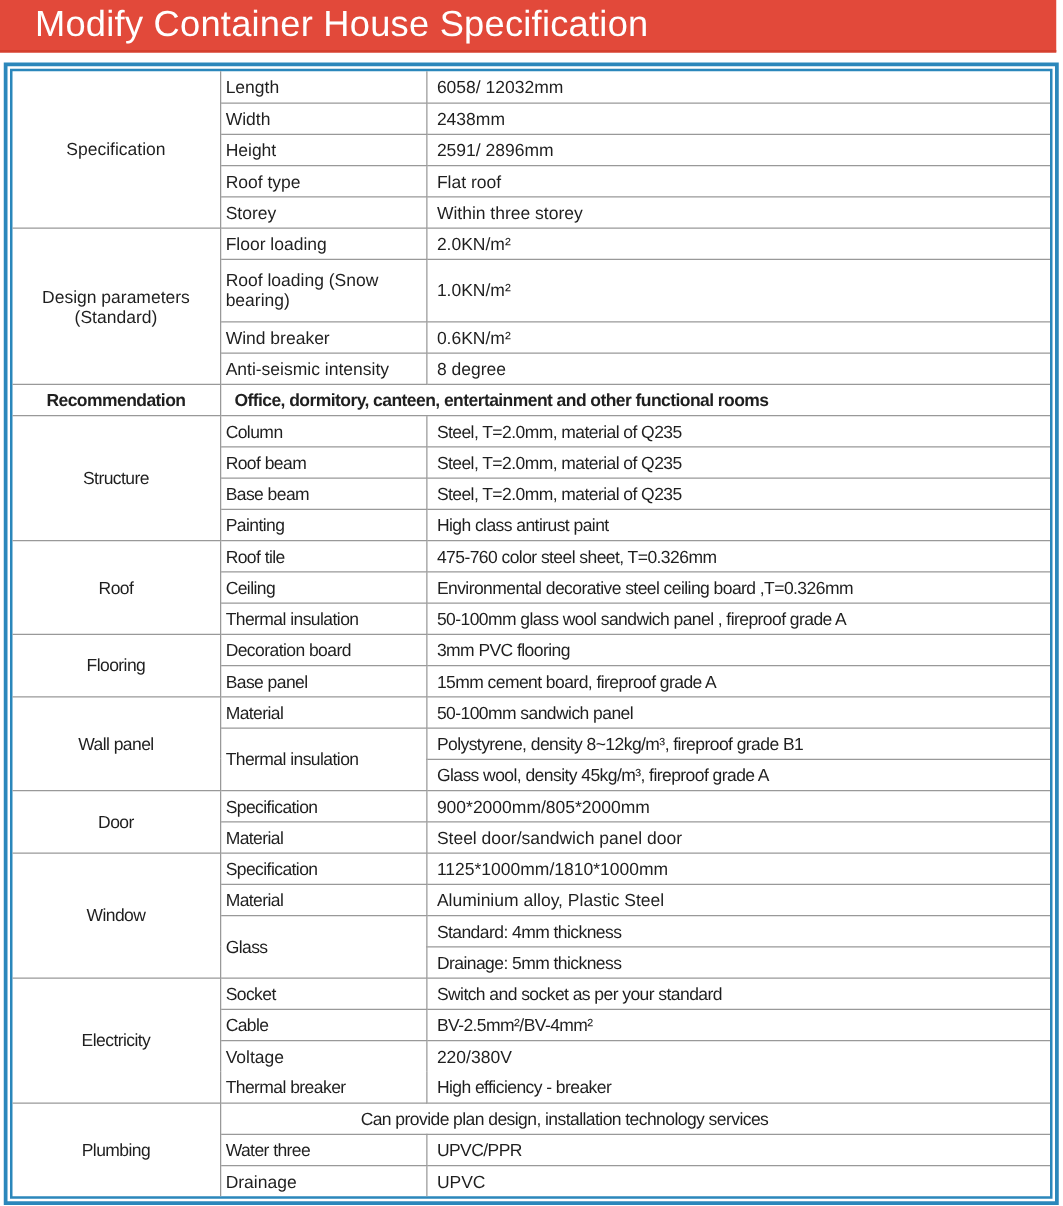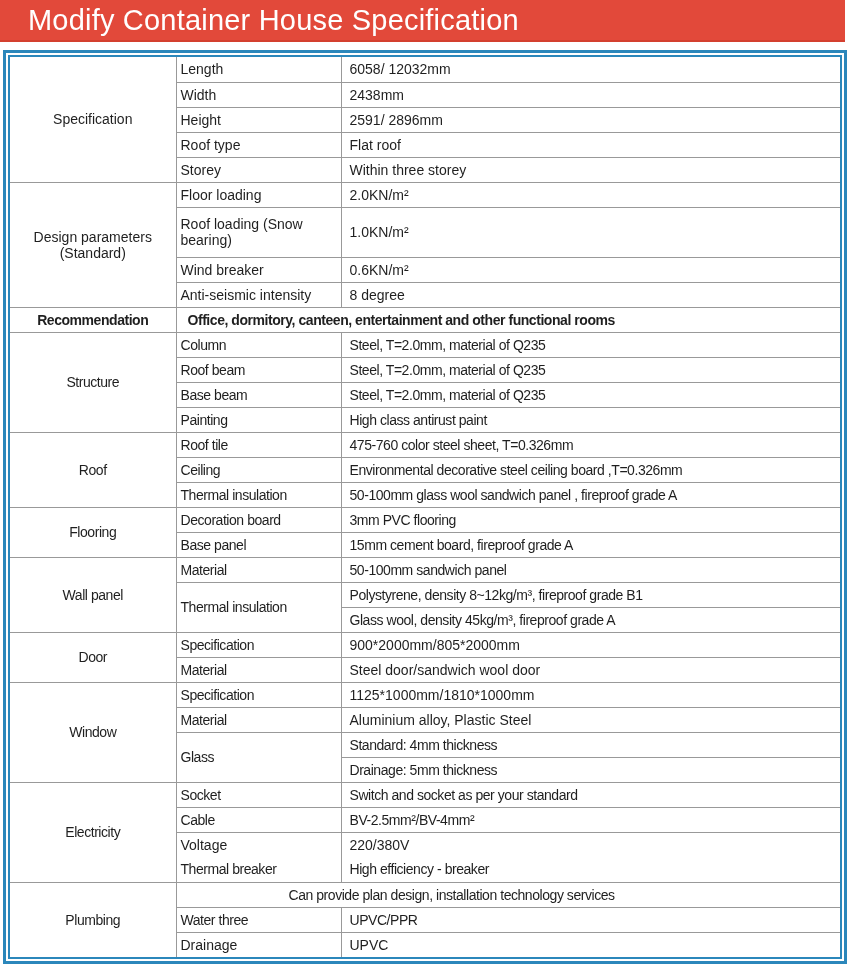--- a/index.html
+++ b/index.html
@@ -170,21 +170,21 @@
           <tr>
             <td class="val narrow">Glass wool, density 45kg/m³, fireproof grade A</td>
           </tr>
           <tr>
             <td class="cat narrow" rowspan="2">Door</td>
             <td class="lbl narrow">Specification</td>
             <td class="val">900*2000mm/805*2000mm</td>
           </tr>
           <tr>
             <td class="lbl narrow">Material</td>
-            <td class="val">Steel door/sandwich wool door</td>
+            <td class="val">Steel door/sandwich panel door</td>
           </tr>
           <tr>
             <td class="cat narrow" rowspan="4">Window</td>
             <td class="lbl narrow">Specification</td>
             <td class="val">1125*1000mm/1810*1000mm</td>
           </tr>
           <tr>
             <td class="lbl narrow">Material</td>
             <td class="val">Aluminium alloy, Plastic Steel</td>
           </tr>

